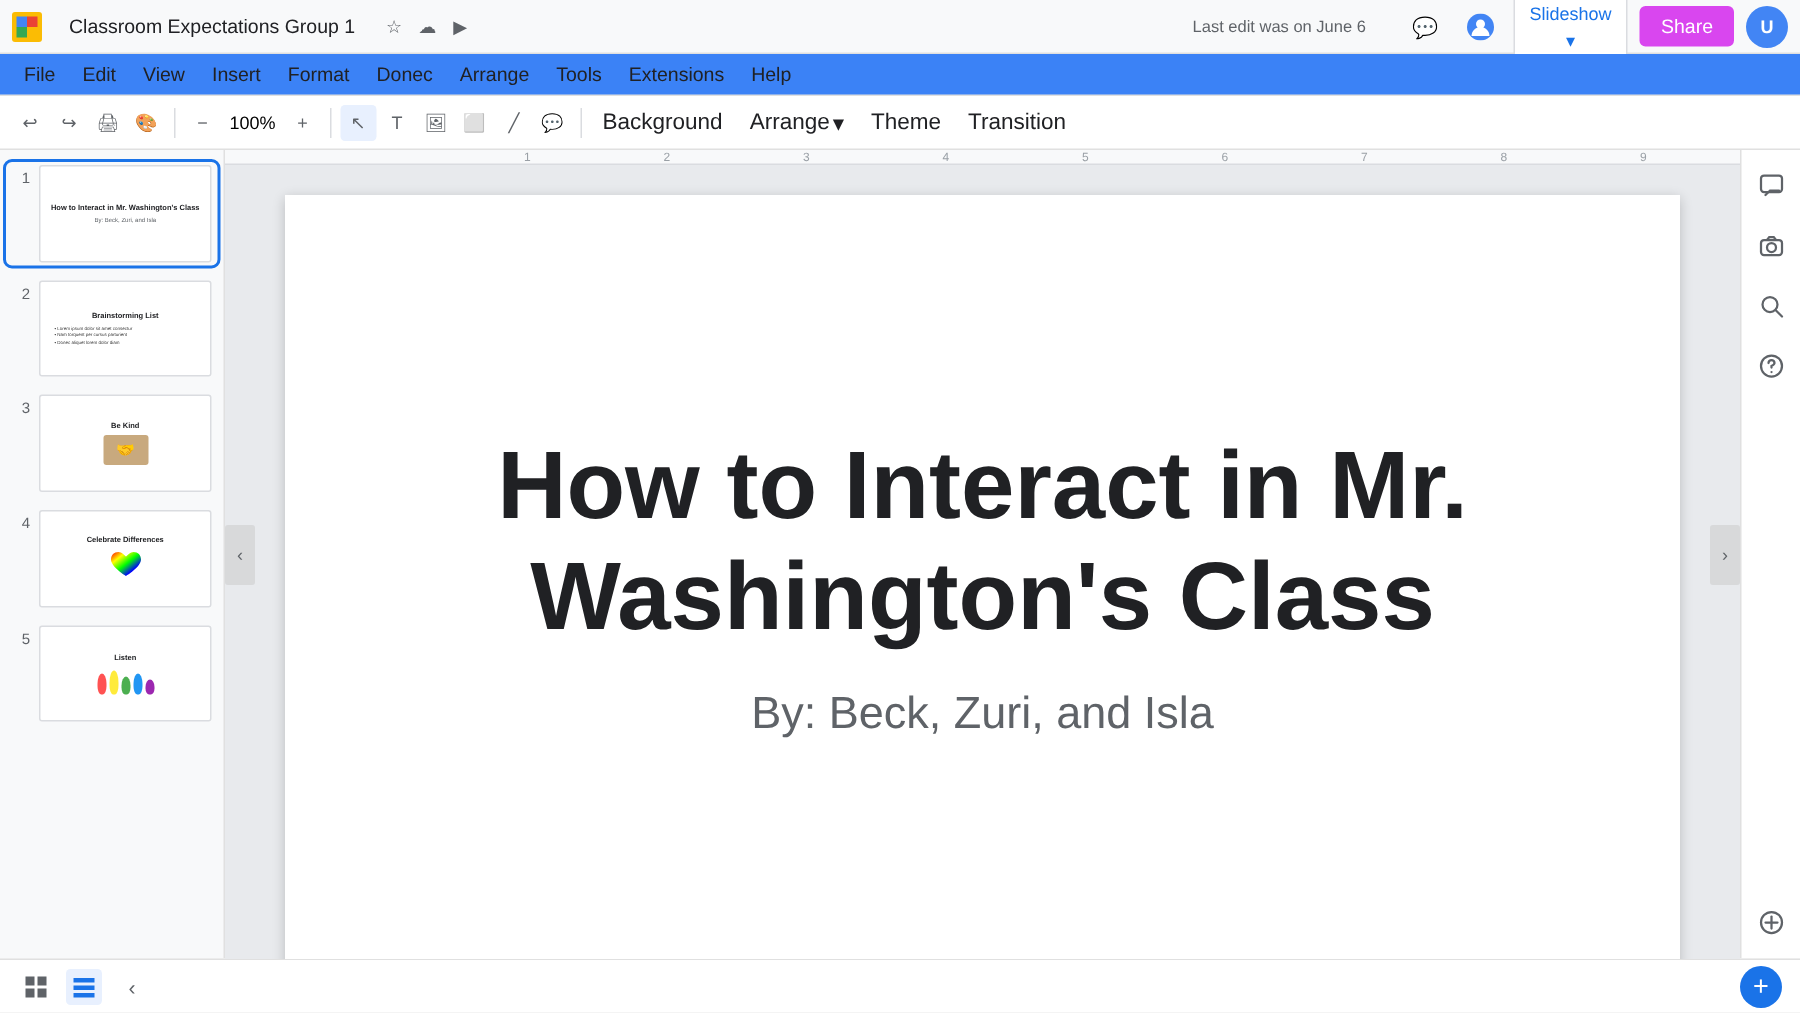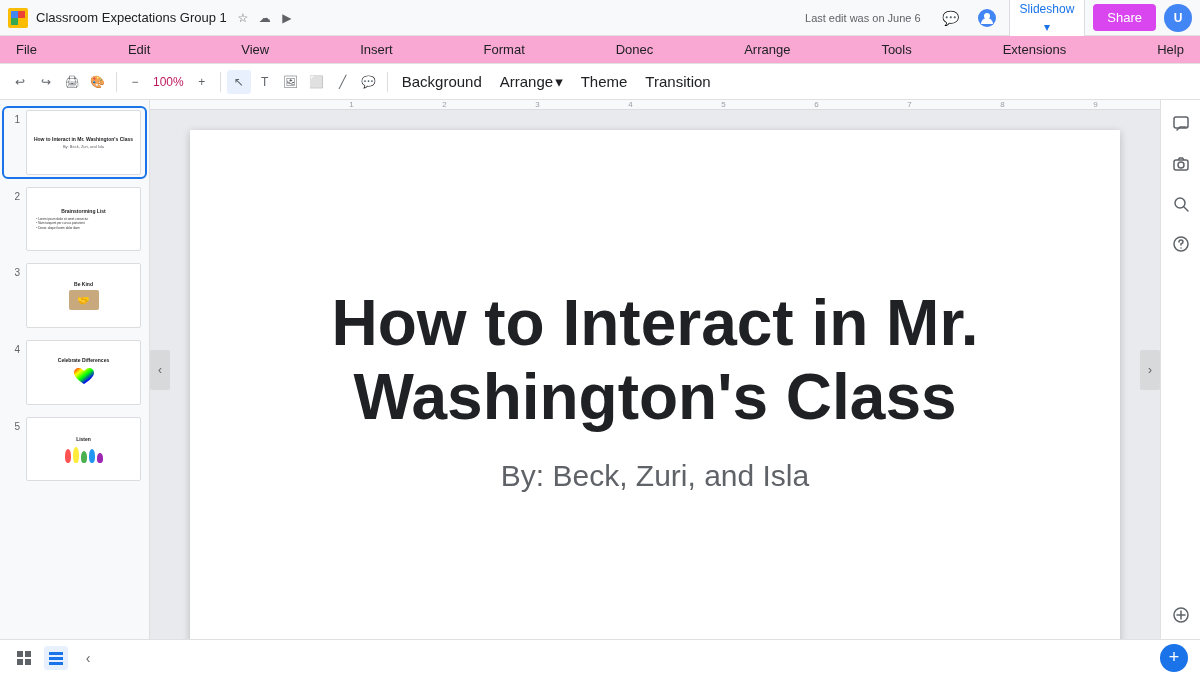--- a/index.html
+++ b/index.html
@@ -6,21 +6,21 @@
     body { width: 1200px; height: 675px; overflow: hidden; font-family: Arial, sans-serif; background: #f0f0f0; display: flex; flex-direction: column; }
 
     
     #titlebar {
       height: 36px;
       background: #f8f9fa;
       display: flex;
       align-items: center;
       padding: 0 8px;
       border-bottom: 1px solid #e0e0e0;
-      gap: 8px;
+      gap: 18px;
     }
     #app-icon {
       width: 20px; height: 20px;
       background: #fbbc04;
       border-radius: 2px;
       display: flex; align-items: center; justify-content: center;
       font-size: 10px; color: white; font-weight: bold;
       flex-shrink: 0;
     }
     #title-text {
@@ -79,27 +79,26 @@
       border-radius: 50%;
       background: #4285f4;
       color: white;
       display: flex; align-items: center; justify-content: center;
       font-size: 12px; font-weight: bold;
     }
 
     
     #menubar {
       height: 28px;
-      background: #f9a8d4;
+      background: #3b82f6;
       display: flex;
       align-items: center;
       padding: 0 8px;
       gap: 2px;
       border-bottom: 1px solid #e0e0e0;
-      justify-content: space-between;
     }
     .menu-item {
       padding: 2px 8px;
       font-size: 13px;
       color: #202124;
       cursor: pointer;
       border-radius: 4px;
     }
 
     
@@ -377,21 +376,21 @@
   <span class="menu-item">Help</span>
 </div>
 
 <div id="toolbar">
   <button class="tb-btn">↩</button>
   <button class="tb-btn">↪</button>
   <button class="tb-btn">🖨</button>
   <button class="tb-btn">🎨</button>
   <div class="tb-separator"></div>
   <button class="tb-btn">−</button>
-  <span style="font-size:12px; color:#be185d; padding: 0 4px;">100%</span>
+  <span style="font-size:12px; color:#000000; padding: 0 4px;">100%</span>
   <button class="tb-btn">+</button>
   <div class="tb-separator"></div>
   <button class="tb-btn" style="background:#e8f0fe;">↖</button>
   <button class="tb-btn">T</button>
   <button class="tb-btn">🖼</button>
   <button class="tb-btn">⬜</button>
   <button class="tb-btn">╱</button>
   <button class="tb-btn">💬</button>
   <div class="tb-separator"></div>
   <span class="tb-action">Background</span>

